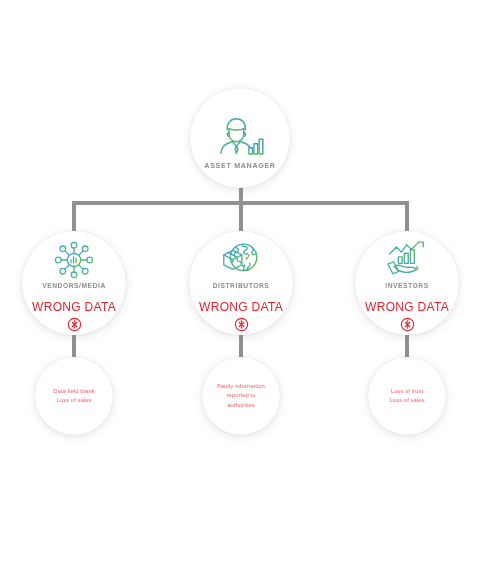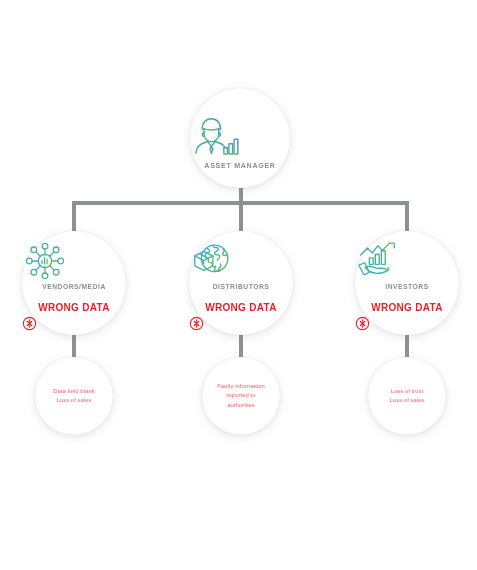--- a/index.html
+++ b/index.html
@@ -40,20 +40,21 @@
   
   .node {
     position: absolute;
     border-radius: 50%;
     background: #ffffff;
     box-shadow: 0 2px 9px rgba(120,120,125,0.20),
                 0 0 1px rgba(150,150,155,0.35);
     z-index: 3;
     display: flex;
     flex-direction: column;
+    align-items: center;
     justify-content: center;
     box-sizing: border-box;
   }
 
   .node-root {
     width: 100px; height: 100px;
     left: 190px; top: 88px;
     padding-top: 8px;
   }
   .node-actor {
@@ -94,22 +95,22 @@
   .root-label {
     font-size: 7.1px;
     font-weight: bold;
     letter-spacing: 0.7px;
     color: #8b8d8f;
     text-transform: uppercase;
     text-align: center;
     white-space: nowrap;
   }
   .alert-label {
-    font-size: 10px;
-    font-weight: bold;
+    font-size: 12px;
+    font-weight: normal;
     letter-spacing: 0.3px;
     color: #e8222b;
     text-transform: uppercase;
     text-align: center;
     white-space: nowrap;
     margin-top: 11px;
   }
   .badge-x {
     margin-top: 3px;
     width: 15px;

